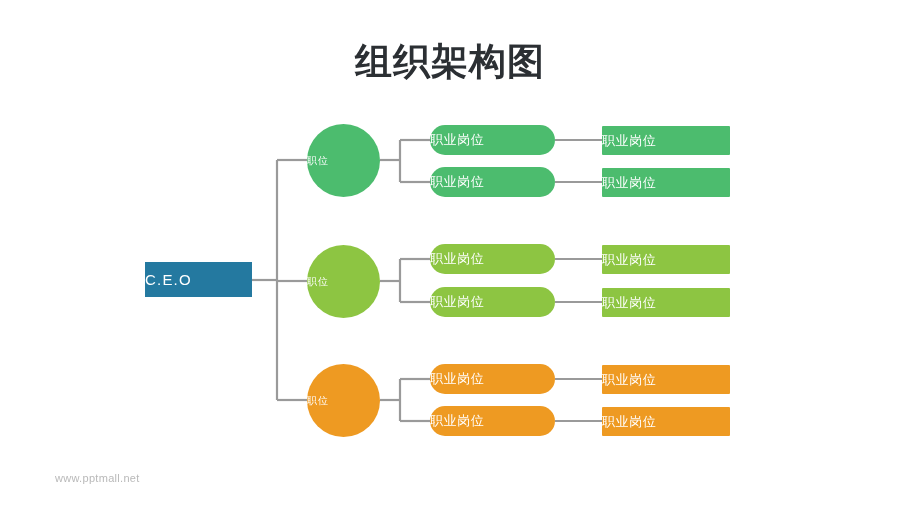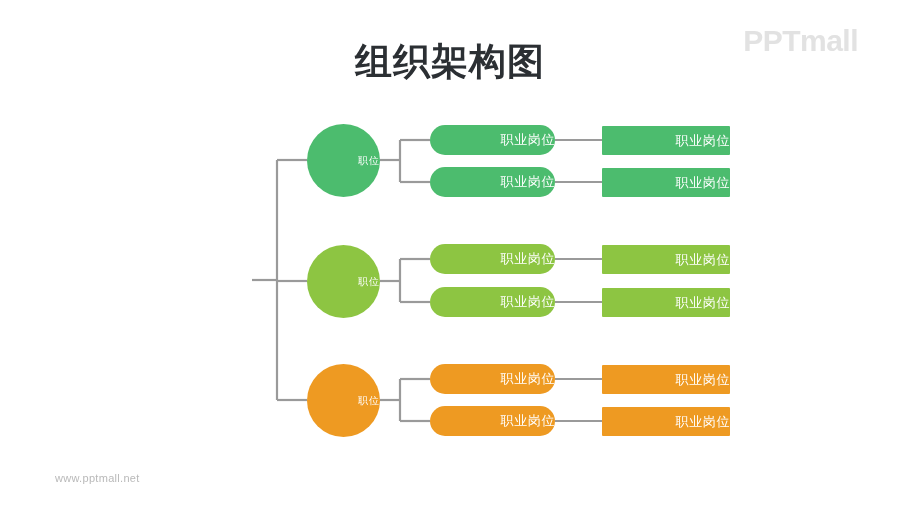--- a/index.html
+++ b/index.html
@@ -65,21 +65,21 @@
     width: 900px;
     height: 506px;
     pointer-events: none;
   }
 
   
   .node {
     position: absolute;
     display: flex;
     align-items: center;
-    justify-content: flex-end;
+    justify-content: flex-start;
     color: #ffffff;
     white-space: nowrap;
     z-index: 2;
   }
 
   .ceo-node {
     left: 145px;
     top: 262px;
     width: 107px;
     height: 35px;
@@ -111,21 +111,20 @@
     letter-spacing: 0.6px;
   }
 </style>
 </head>
 <body>
 
 <div id="slide">
 
   <div id="page-title">组织架构图</div>
 
-  <div id="brand-logo">PPTmall</div>
 
   <svg id="connectors" viewBox="0 0 900 506" width="900" height="506">
     <g stroke="#9a9a9a" stroke-width="2.2" fill="none" stroke-linecap="butt">
 
       <line x1="252" y1="280" x2="277" y2="280"></line>
 
       <line x1="277" y1="160" x2="277" y2="400"></line>
 
       <line x1="277" y1="160" x2="307" y2="160"></line>
       <line x1="277" y1="281" x2="307" y2="281"></line>
@@ -148,20 +147,23 @@
 
       <line x1="380" y1="400" x2="400" y2="400"></line>
       <line x1="400" y1="379" x2="400" y2="421"></line>
       <line x1="400" y1="379" x2="430" y2="379"></line>
       <line x1="400" y1="421" x2="430" y2="421"></line>
       <line x1="555" y1="379" x2="602" y2="379"></line>
       <line x1="555" y1="421" x2="602" y2="421"></line>
     </g>
   </svg>
 
+  <div class="node ceo-node" style="background:#2479a0;">
+    <span>C.E.O</span>
+  </div>
 
   <div class="node circle-node" style="left:307px; top:124px; background:#4cbc6e;">
     <span>职位</span>
   </div>
 
   <div class="node pill-node" style="left:430px; top:125px; background:#4cbc6e;">
     <span>职业岗位</span>
   </div>
 
   <div class="node pill-node" style="left:430px; top:167px; background:#4cbc6e;">

